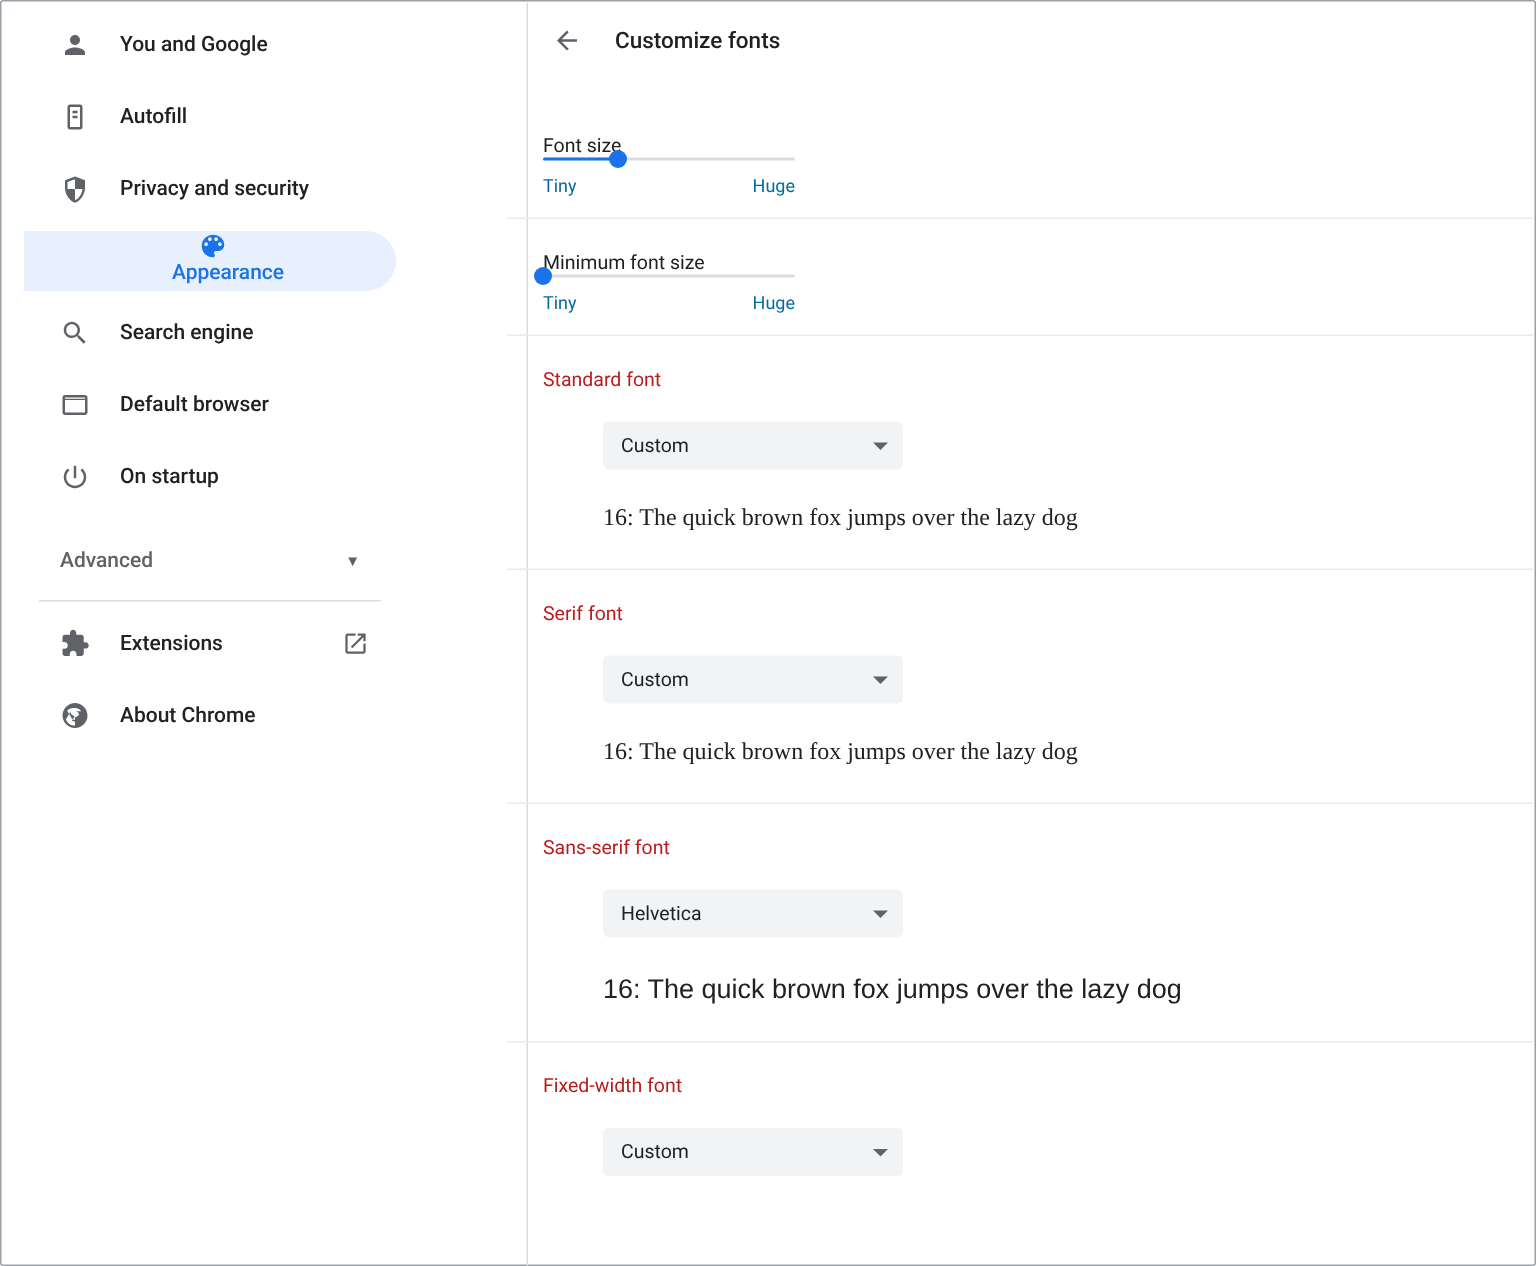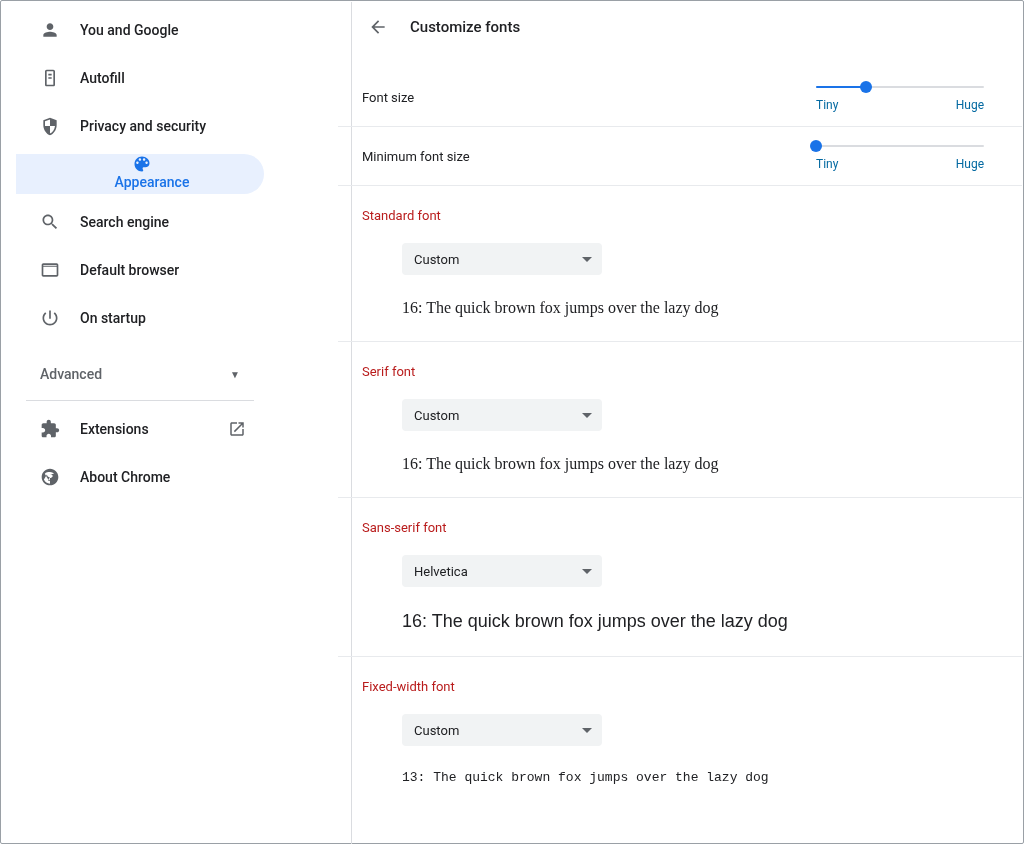--- a/index.html
+++ b/index.html
@@ -140,20 +140,21 @@
   .settings-card {
     margin-top: 22px;
   }
 
   .slider-row {
     display: flex;
     align-items: flex-start;
     justify-content: space-between;
     padding: 18px 38px 14px 24px;
     border-bottom: 1px solid #e8eaed;
+    flex-direction: column;
   }
   .slider-row.last-slider { border-bottom: 1px solid #e8eaed; }
   .row-label {
     font-size: 13px;
     color: #202124;
     padding-top: 4px;
   }
   .slider-wrap {
     width: 168px;
     position: relative;
@@ -398,18 +399,17 @@
         </div>
         <div class="sample sans">16: The quick brown fox jumps over the lazy dog</div>
       </div>
 
       <div class="font-section last">
         <div class="section-title">Fixed-width font</div>
         <div class="dropdown">
           <span>Custom</span>
           <span class="caret"></span>
         </div>
-        <div class="sample mono">13: The quick brown fox jumps over the lazy dog</div>
       </div>
 
     </div>
   </div>
 </div>
 
 </body></html>

